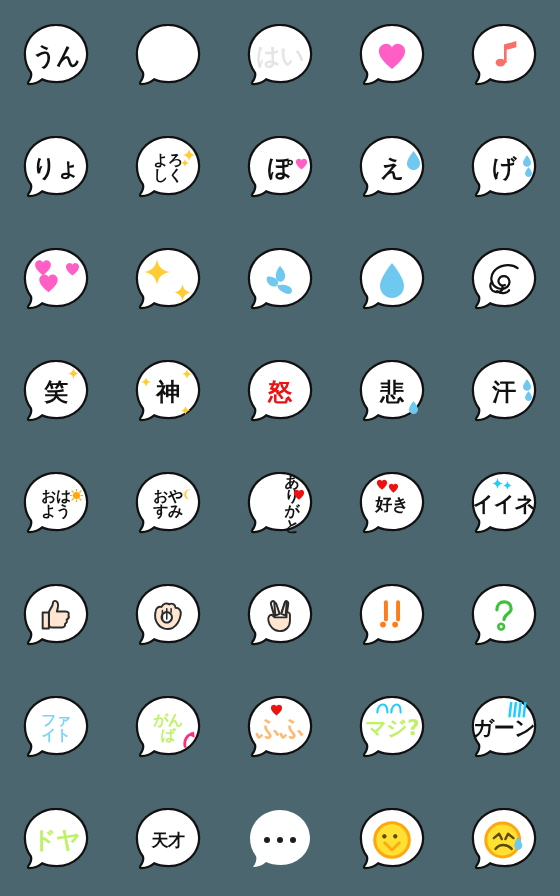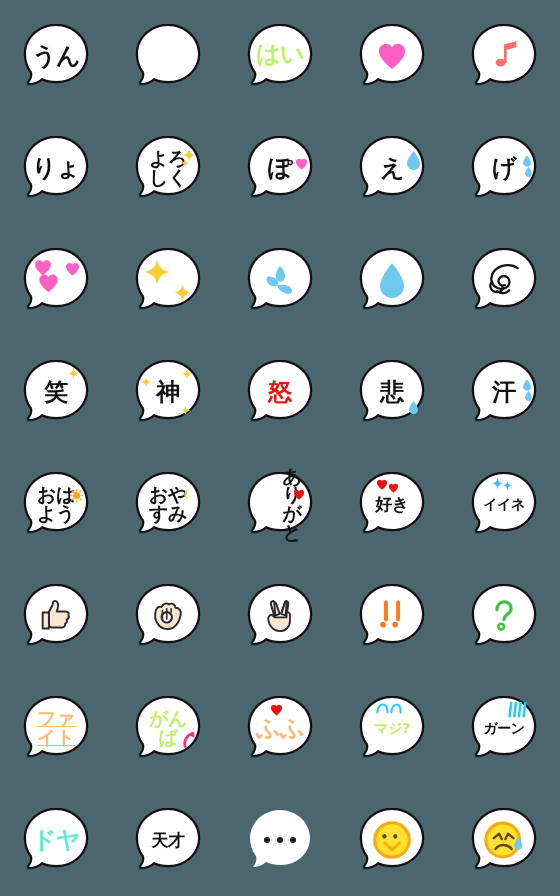--- a/index.html
+++ b/index.html
@@ -38,25 +38,25 @@
     font-family:"DejaVu Sans","Liberation Sans",sans-serif;
     color:#111;
     font-weight:bold;
     line-height:1;
     text-align:center;
     white-space:nowrap;
     letter-spacing:-0.5px;
   }
   .jp.s1{font-size:24px;}
   .jp.s2{font-size:17px;}
-  .jp.s3{font-size:14px;}
+  .jp.s3{font-size:21px;}
   .jp.two{
     line-height:0.98;
     white-space:normal;
-    font-size:19px;
+    font-size:15px;
   }
   .jp.two span{display:block;}
   .jp.latin{font-family:"Liberation Sans",sans-serif;font-size:20px;letter-spacing:0;}
   
   .deco{position:absolute;z-index:4;pointer-events:none;}
   .dots{display:flex;gap:7px;align-items:center;}
   .dot{width:6px;height:6px;border-radius:50%;background:#1c1c1c;}
 </style>
 </head>
 <body>
@@ -81,21 +81,21 @@
         </svg>
       </div>
     </div>
     <div class="cell">
       <div class="bubble">
         <svg viewBox="0 0 66 64" class="bub-svg">
           <path d="M33 2 C49 2 63 14 63 30 C63 45 50 57 34 57 C28 57 23 56 19 54 C16 57 11 59 6 59 C9 55 10 51 9 48 C5 43 3 37 3 30 C3 14 17 2 33 2 Z" fill="#ffffff" stroke="#111111" stroke-width="4.5" stroke-linejoin="round"></path>
           <path d="M33 2 C49 2 63 14 63 30 C63 45 50 57 34 57 C28 57 23 56 19 54 C16 57 11 59 6 59 C9 55 10 51 9 48 C5 43 3 37 3 30 C3 14 17 2 33 2 Z" fill="#ffffff"></path>
         </svg>
         <div class="content">
-          <div class="jp s1" style="color: #bef264; font-family: Liberation Mono, monospace;">はい</div>
+          <div class="jp s1" style="color: #e5e5e5;">はい</div>
         </div>
       </div>
     </div>
     <div class="cell">
       <div class="bubble">
         <svg viewBox="0 0 66 64" class="bub-svg">
           <path d="M33 2 C49 2 63 14 63 30 C63 45 50 57 34 57 C28 57 23 56 19 54 C16 57 11 59 6 59 C9 55 10 51 9 48 C5 43 3 37 3 30 C3 14 17 2 33 2 Z" fill="#ffffff" stroke="#111111" stroke-width="4.5" stroke-linejoin="round"></path>
           <path d="M33 2 C49 2 63 14 63 30 C63 45 50 57 34 57 C28 57 23 56 19 54 C16 57 11 59 6 59 C9 55 10 51 9 48 C5 43 3 37 3 30 C3 14 17 2 33 2 Z" fill="#ffffff"></path>
         </svg>
         <div class="content">
@@ -510,21 +510,21 @@
         </div>
       </div>
     </div>
     <div class="cell">
       <div class="bubble">
         <svg viewBox="0 0 66 64" class="bub-svg">
           <path d="M33 2 C49 2 63 14 63 30 C63 45 50 57 34 57 C28 57 23 56 19 54 C16 57 11 59 6 59 C9 55 10 51 9 48 C5 43 3 37 3 30 C3 14 17 2 33 2 Z" fill="#ffffff" stroke="#111111" stroke-width="4.5" stroke-linejoin="round"></path>
           <path d="M33 2 C49 2 63 14 63 30 C63 45 50 57 34 57 C28 57 23 56 19 54 C16 57 11 59 6 59 C9 55 10 51 9 48 C5 43 3 37 3 30 C3 14 17 2 33 2 Z" fill="#ffffff"></path>
         </svg>
         <div class="content">
-          <div class="jp two" style="color: #fdba74; text-decoration: underline;">
+          <div class="jp two" style="color: #7dd3fc;">
             <span>ファ</span>
             <span>イト</span>
           </div>
         </div>
       </div>
     </div>
     <div class="cell">
       <div class="bubble">
         <svg viewBox="0 0 66 64" class="bub-svg">
           <path d="M33 2 C49 2 63 14 63 30 C63 45 50 57 34 57 C28 57 23 56 19 54 C16 57 11 59 6 59 C9 55 10 51 9 48 C5 43 3 37 3 30 C3 14 17 2 33 2 Z" fill="#ffffff" stroke="#111111" stroke-width="4.5" stroke-linejoin="round"></path>
@@ -588,21 +588,21 @@
         </div>
       </div>
     </div>
     <div class="cell">
       <div class="bubble">
         <svg viewBox="0 0 66 64" class="bub-svg">
           <path d="M33 2 C49 2 63 14 63 30 C63 45 50 57 34 57 C28 57 23 56 19 54 C16 57 11 59 6 59 C9 55 10 51 9 48 C5 43 3 37 3 30 C3 14 17 2 33 2 Z" fill="#ffffff" stroke="#111111" stroke-width="4.5" stroke-linejoin="round"></path>
           <path d="M33 2 C49 2 63 14 63 30 C63 45 50 57 34 57 C28 57 23 56 19 54 C16 57 11 59 6 59 C9 55 10 51 9 48 C5 43 3 37 3 30 C3 14 17 2 33 2 Z" fill="#ffffff"></path>
         </svg>
         <div class="content">
-          <div class="jp s1" style="color: #5eead4;">ドヤ</div>
+          <div class="jp s1" style="color: #bef264;">ドヤ</div>
         </div>
       </div>
     </div>
     <div class="cell">
       <div class="bubble">
         <svg viewBox="0 0 66 64" class="bub-svg">
           <path d="M33 2 C49 2 63 14 63 30 C63 45 50 57 34 57 C28 57 23 56 19 54 C16 57 11 59 6 59 C9 55 10 51 9 48 C5 43 3 37 3 30 C3 14 17 2 33 2 Z" fill="#ffffff" stroke="#111111" stroke-width="4.5" stroke-linejoin="round"></path>
           <path d="M33 2 C49 2 63 14 63 30 C63 45 50 57 34 57 C28 57 23 56 19 54 C16 57 11 59 6 59 C9 55 10 51 9 48 C5 43 3 37 3 30 C3 14 17 2 33 2 Z" fill="#ffffff"></path>
         </svg>
         <div class="content">

